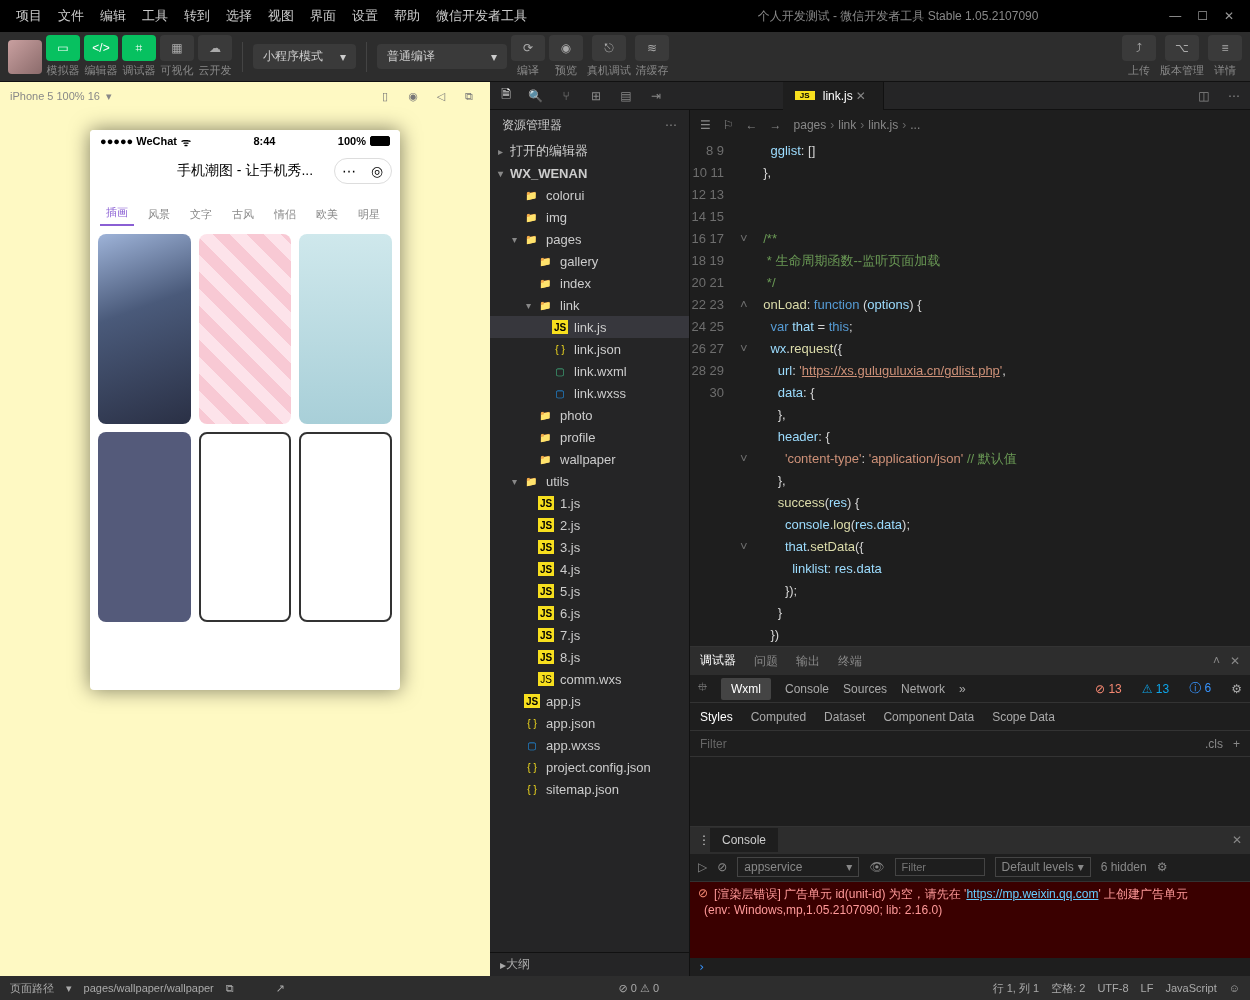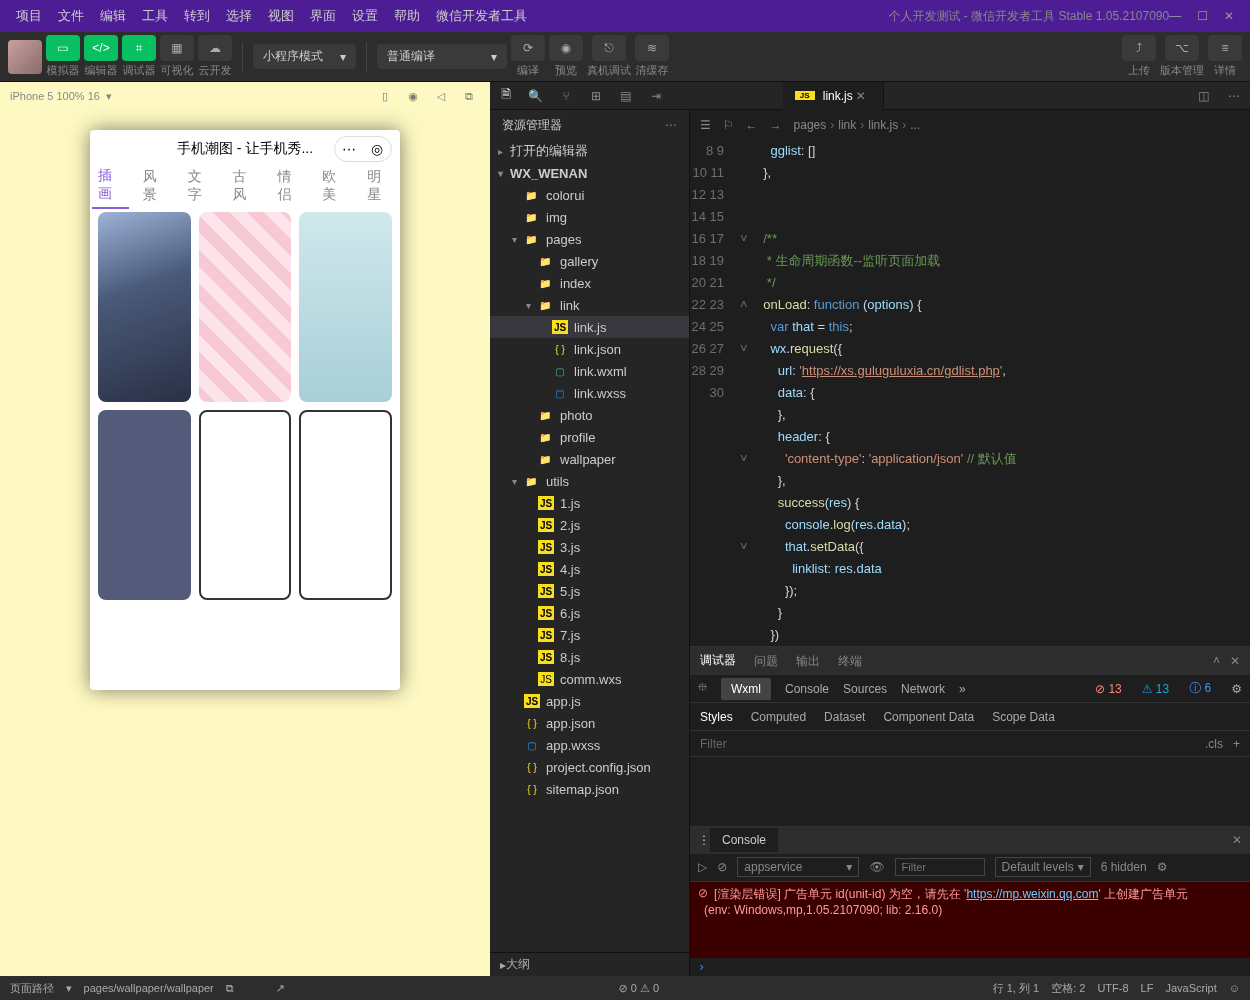--- a/index.html
+++ b/index.html
@@ -1,20 +1,20 @@
 <!DOCTYPE html>
 <html><head>
 <meta charset="utf-8">
 <style>
 *{margin:0;padding:0;box-sizing:border-box;font-family:"Microsoft YaHei",sans-serif;user-select:none}
 body{background:#1e1e1e;color:#ccc;font-size:12px;overflow:hidden;width:1250px;height:1000px}
-.topbar{height:32px;background:#4c1d95;display:flex;align-items:center;padding:0 8px;color:#ccc}
+.topbar{height:32px;background:#000000;display:flex;align-items:center;padding:0 8px;color:#ccc}
 .topbar .menu{display:flex;gap:0}
 .topbar .menu span{padding:4px 8px;cursor:pointer;font-size:13px}
-.topbar .title{flex:1;text-align:right;color:#888;font-size:12px;margin-left:92px}
+.topbar .title{flex:1;text-align:center;color:#888;font-size:12px;margin-left:92px}
 .topbar .win{display:flex;gap:16px;padding-right:8px}
 .topbar .win span{cursor:pointer;color:#999}
 .toolbar{height:50px;background:#2d2d2d;display:flex;align-items:center;padding:0 8px;gap:4px;border-bottom:1px solid #111}
 .avatar{width:34px;height:34px;border-radius:4px;background:linear-gradient(135deg,#c9a0a0,#8b6b6b)}
 .tb-btn{width:34px;height:26px;border-radius:4px;display:flex;align-items:center;justify-content:center;font-size:12px;color:#fff;cursor:pointer}
 .green{background:#07c160}
 .dark{background:#3a3a3a;color:#aaa}
 .tb-group{display:flex;flex-direction:column;align-items:center;gap:2px}
 .tb-group .lbl{font-size:11px;color:#888}
 .tb-sep{width:1px;height:30px;background:#444;margin:0 6px}
@@ -25,21 +25,21 @@
 .sim-info{height:28px;color:#888;font-size:11px;display:flex;align-items:center;padding:0 10px;gap:6px}
 .sim-info .sp{flex:1}
 .sim-info .ico{width:22px;text-align:center;color:#777;cursor:pointer}
 .sim-area{flex:1;display:flex;justify-content:center;padding-top:20px}
 .phone{width:310px;height:560px;background:#fff;border-radius:4px;box-shadow:0 0 20px rgba(0,0,0,0.5);overflow:hidden;position:relative}
 .ph-status{height:22px;background:#fff;display:flex;align-items:center;padding:0 10px;color:#000;font-size:11px;font-weight:bold}
 .ph-status .battery{margin-left:auto;display:flex;align-items:center;gap:4px}
 .ph-nav {height:38px;display:flex;align-items:center;justify-content:center;color:#000;font-size:14px;position:relative}
 .ph-nav .capsule{position:absolute;right:8px;display:flex;border:1px solid #ddd;border-radius:14px;overflow:hidden}
 .ph-nav .capsule span{width:28px;height:24px;display:flex;align-items:center;justify-content:center;font-size:14px}
-.ph-tabs{height:36px;display:flex;align-items:center;padding:0 2px;gap:8px;color:#888;font-size:14px}
+.ph-tabs{height:36px;display:flex;align-items:flex-end;padding:0 10px;gap:8px;color:#888;font-size:11px}
 .ph-tabs span{padding:4px 6px}
 .ph-tabs .active{color:#8a5fd4;border-bottom:2px solid #8a5fd4}
 .ph-grid{display:grid;grid-template-columns:repeat(3,1fr);gap:8px;padding:8px}
 .ph-card{height:190px;border-radius:8px}
 .c1{background:linear-gradient(160deg,#9eb3d8 0%,#4a5a7a 40%,#2a3045 100%)}
 .c2{background:repeating-linear-gradient(45deg,#f8c9d4,#f8c9d4 12px,#fde3ea 12px,#fde3ea 24px)}
 .c3{background:linear-gradient(180deg,#cfe8ec,#a8cfd8)}
 .c4{background:#545a7a}
 .c5{background:#fff;border:2px solid #333}
 .c6{background:#fff;border:2px solid #333}
@@ -203,20 +203,29 @@
       <span>iPhone 5 100% 16</span>
         <span>▾</span>
       <span class="sp"></span>
       <span class="ico">▯</span>
       <span class="ico">◉</span>
       <span class="ico">◁</span>
       <span class="ico">⧉</span>
     </div>
     <div class="sim-area">
       <div class="phone">
+        <div class="ph-status">
+          <span>●●●●● WeChat</span>
+            <span style="margin-left:4px">ᯤ</span>
+          <span style="flex:1;text-align:center">8:44</span>
+          <span class="battery">
+              <span>100%</span>
+              <span style="width:20px;height:10px;border:1px solid #000;background:#000;border-radius:2px"></span>
+            </span>
+        </div>
         <div class="ph-nav">
           <span>手机潮图 - 让手机秀...</span>
           <div class="capsule">
               <span>⋯</span>
               <span>◎</span>
             </div>
         </div>
         <div class="ph-tabs" id="ph-tabs">
             <span class="active">插画</span>
             <span>风景</span>

